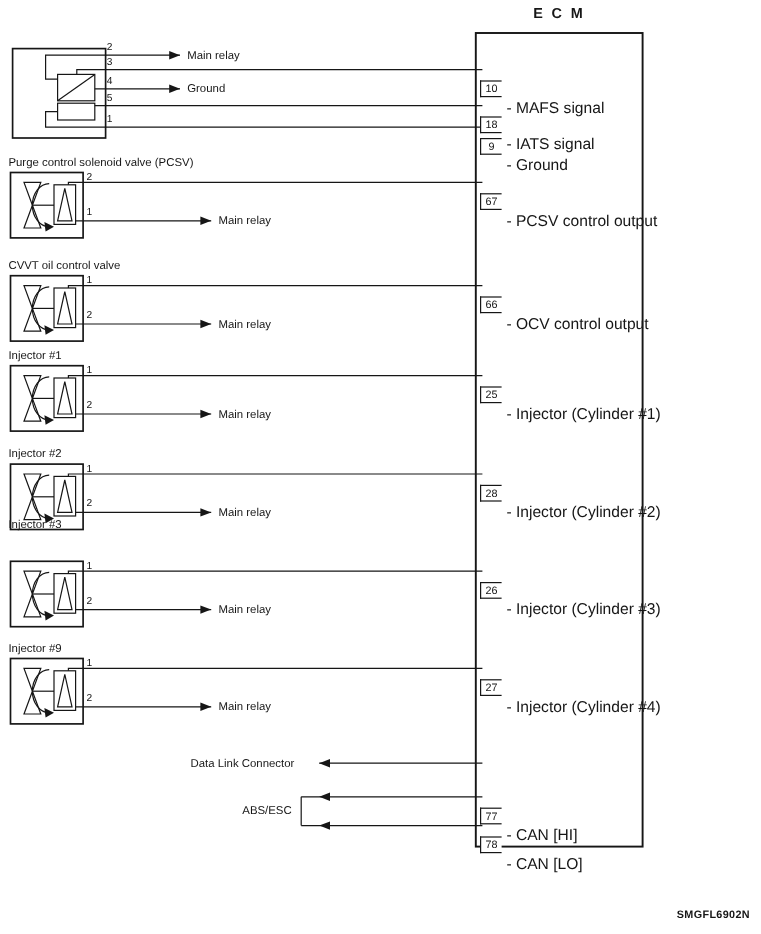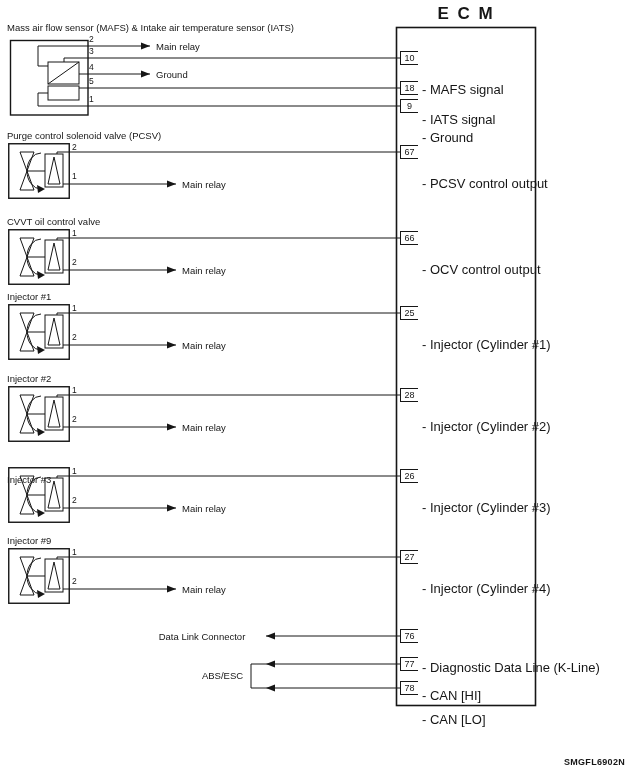--- a/index.html
+++ b/index.html
@@ -6,23 +6,23 @@
   .canvas{
     position:relative;width:634px;height:778px;background:#ffffff;
     font-family:"Liberation Sans", sans-serif;color:#161616;overflow:hidden;
   }
   svg.art{position:absolute;left:0;top:0;}
   .lbl{position:absolute;font-size:9.5px;line-height:11px;white-space:nowrap;}
   .pin-sm{position:absolute;font-size:8.5px;line-height:9px;white-space:nowrap;}
   .ra{text-align:center;}
   .ecm-title{
     position:absolute;left:396px;top:4px;width:140px;text-align:center;
-    font-size:17px;font-weight:600;letter-spacing:2px;white-space:nowrap;
+    font-size:12px;font-weight:600;letter-spacing:2px;white-space:nowrap;
   }
-  .ecm-pin{position:absolute;left:400px;display:flex;align-items:flex-start;white-space:nowrap;}
+  .ecm-pin{position:absolute;left:400px;display:flex;align-items:center;white-space:nowrap;}
   .pin-num{
     display:inline-block;min-width:13px;padding:0 2px;background:#fff;
     border:1.2px solid #161616;border-right:none;
     font-size:9px;line-height:12px;text-align:center;
   }
   .pin-desc{font-size:13px;line-height:13px;padding-left:4px;margin-top:32px;}
   .footer{
     position:absolute;left:497px;top:757px;width:128px;text-align:right;
     font-size:9px;font-weight:700;letter-spacing:.3px;
   }
@@ -88,21 +88,20 @@
 
     <g fill="#161616" stroke="none">
       <polygon points="266,636 275,632.5 275,639.5"></polygon>
       <polygon points="266,664 275,660.5 275,667.5"></polygon>
       <polygon points="266,688 275,684.5 275,691.5"></polygon>
     </g>
   </svg>
 
   <div class="ecm-title">E C M</div>
 
-  <div class="lbl" style="left:7px;top:22px">Mass air flow sensor (MAFS) &amp; Intake air temperature sensor (IATS)</div>
   <div class="pin-sm" style="left:89px;top:35px">2</div>
   <div class="pin-sm" style="left:89px;top:47px">3</div>
   <div class="pin-sm" style="left:89px;top:63px">4</div>
   <div class="pin-sm" style="left:89px;top:77px">5</div>
   <div class="pin-sm" style="left:89px;top:95px">1</div>
   <div class="lbl" style="left:156px;top:41px">Main relay</div>
   <div class="lbl" style="left:156px;top:69px">Ground</div>
 
   <div class="lbl" style="left:7px;top:130px">Purge control solenoid valve (PCSV)</div>
   <div class="pin-sm" style="left:72px;top:143px">2</div>
@@ -117,21 +116,21 @@
   <div class="lbl" style="left:7px;top:291px">Injector #1</div>
   <div class="pin-sm" style="left:72px;top:304px">1</div>
   <div class="pin-sm" style="left:72px;top:333px">2</div>
   <div class="lbl" style="left:182px;top:340px">Main relay</div>
 
   <div class="lbl" style="left:7px;top:373px">Injector #2</div>
   <div class="pin-sm" style="left:72px;top:386px">1</div>
   <div class="pin-sm" style="left:72px;top:415px">2</div>
   <div class="lbl" style="left:182px;top:422px">Main relay</div>
 
-  <div class="lbl" style="left:7px;top:474px">Injector #3</div>
+  <div class="lbl" style="left:7px;top:432px">Injector #3</div>
   <div class="pin-sm" style="left:72px;top:467px">1</div>
   <div class="pin-sm" style="left:72px;top:496px">2</div>
   <div class="lbl" style="left:182px;top:503px">Main relay</div>
 
   <div class="lbl" style="left:7px;top:535px">Injector #9</div>
   <div class="pin-sm" style="left:72px;top:548px">1</div>
   <div class="pin-sm" style="left:72px;top:577px">2</div>
   <div class="lbl" style="left:182px;top:584px">Main relay</div>
 
   <div class="lbl ra" style="left:148px;top:631px;width:108px">Data Link Connector</div>
@@ -166,24 +165,20 @@
       <span class="pin-desc">- Injector (Cylinder #2)</span>
     </div>
   <div class="ecm-pin" style="top:469px">
       <span class="pin-num">26</span>
       <span class="pin-desc">- Injector (Cylinder #3)</span>
     </div>
   <div class="ecm-pin" style="top:550px">
       <span class="pin-num">27</span>
       <span class="pin-desc">- Injector (Cylinder #4)</span>
     </div>
-  <div class="ecm-pin" style="top:629px">
-      <span class="pin-num">76</span>
-      <span class="pin-desc">- Diagnostic Data Line (K-Line)</span>
-    </div>
   <div class="ecm-pin" style="top:657px">
       <span class="pin-num">77</span>
       <span class="pin-desc">- CAN [HI]</span>
     </div>
   <div class="ecm-pin" style="top:681px">
       <span class="pin-num">78</span>
       <span class="pin-desc">- CAN [LO]</span>
     </div>
 
   <div class="footer">SMGFL6902N</div>

